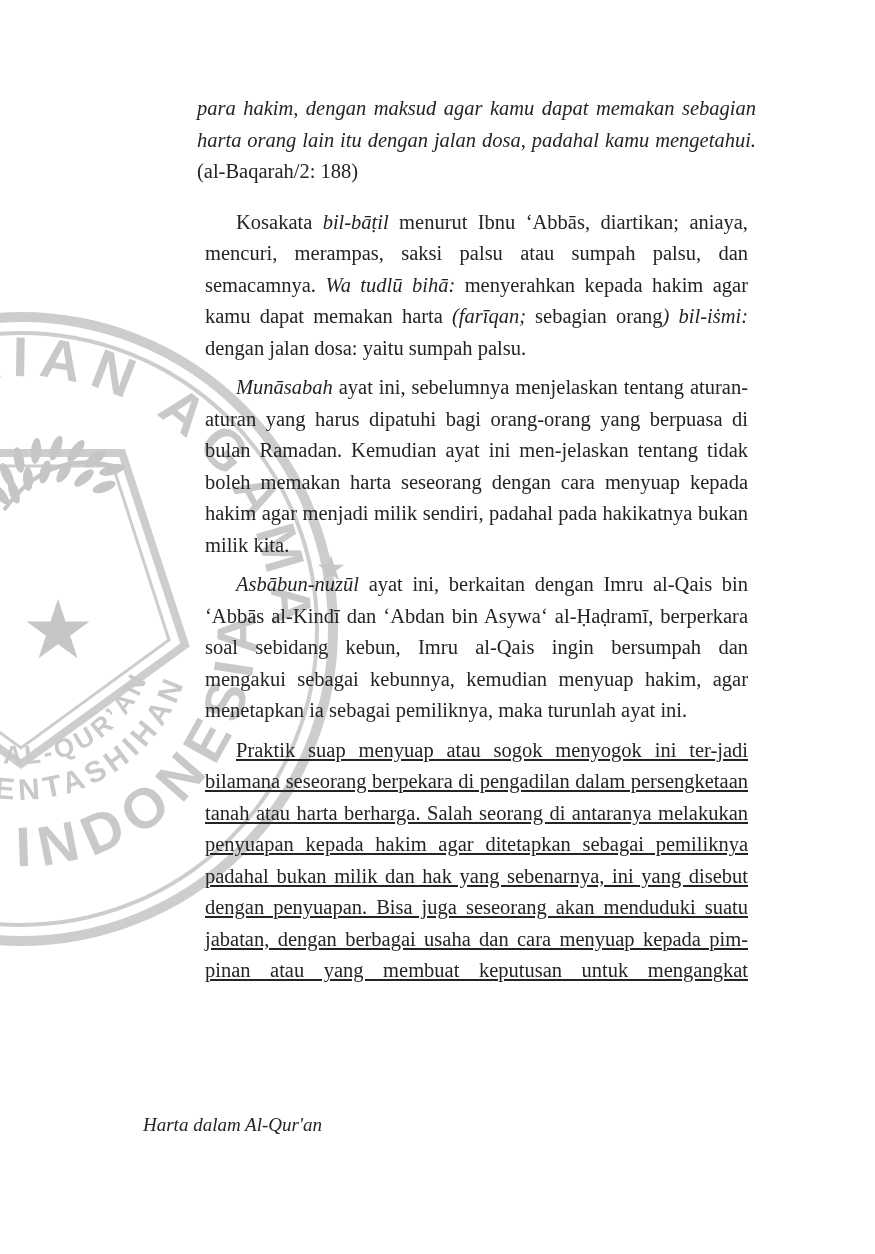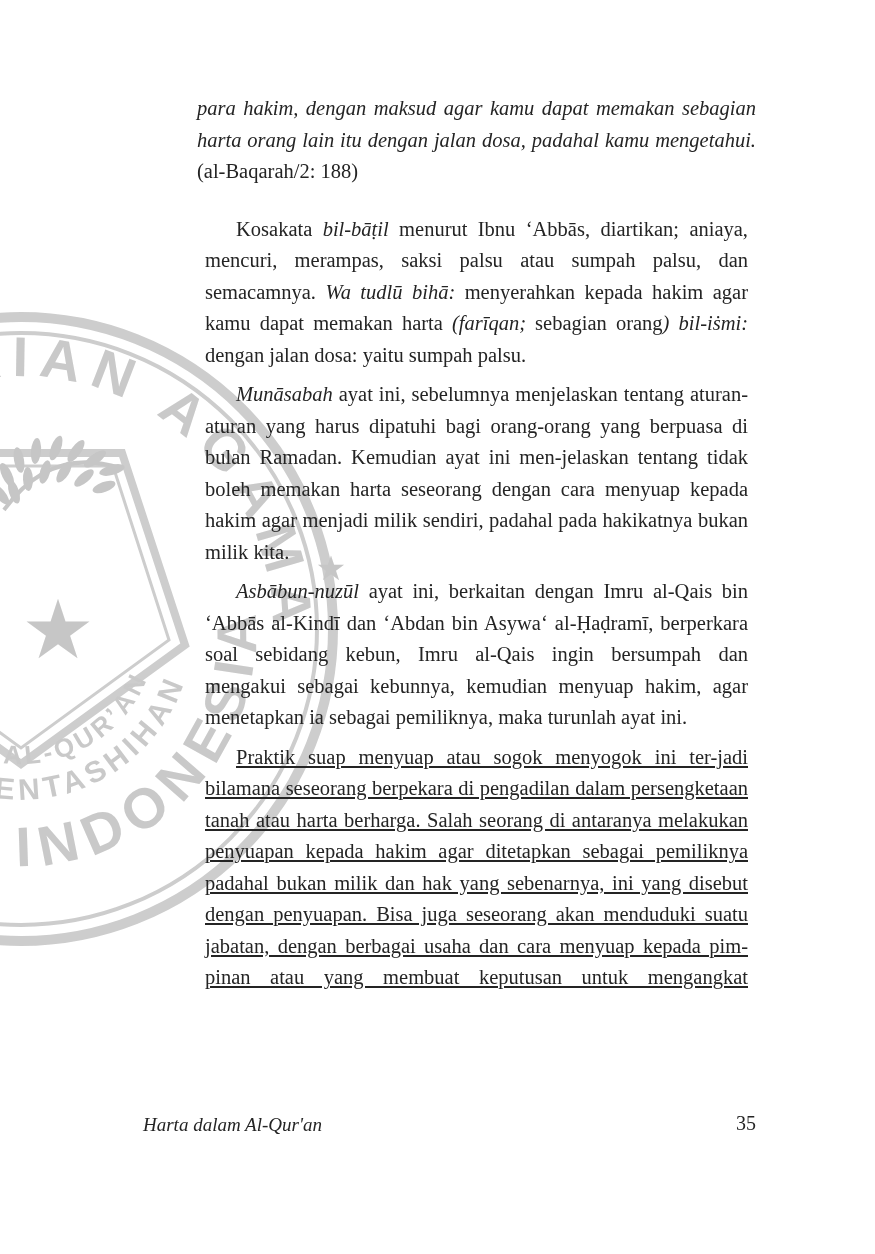--- a/index.html
+++ b/index.html
@@ -33,21 +33,21 @@
   .arc-top    { font-size:56px; letter-spacing:10px; }
   .arc-bottom { font-size:56px; letter-spacing:10px; }
   .arc-small  { font-size:30px; letter-spacing:5px; }
   .arc-small2 { font-size:26px; letter-spacing:4px; }
 
   .content {
     position:absolute; left:197px; top:93px; width:559px;
     font-size:20.5px; line-height:31.5px; text-align:justify;
     z-index:2;
   }
-  .quote { margin:0 0 26px 0; }
+  .quote { margin:0 0 19px 0; }
   .body-para { margin:8px; text-indent:31px; }
   .body-para.last { text-align-last: justify; text-decoration: underline; }
 
   .running-title {
     position:absolute; left:143px; top:1114px;
     font-style:italic; font-size:19px; z-index:2;
   }
   .page-number {
     position:absolute; left:197px; top:1112px; width:559px;
     text-align:right; font-size:20px; z-index:2;
@@ -112,15 +112,14 @@
     <p class="quote"><i>para hakim, dengan maksud agar kamu dapat memakan sebagian harta orang lain itu dengan jalan dosa, padahal kamu mengetahui.</i><span> (al-Baqarah/2: 188)</span></p>
     <div>
         <p class="body-para"><span>Kosakata </span><i>bil-bāṭil</i><span> menurut Ibnu ‘Abbās, diartikan; aniaya, mencuri, merampas, saksi palsu atau sumpah palsu, dan semacamnya. </span><i>Wa tudlū bihā:</i><span> menyerahkan kepada hakim agar kamu dapat memakan harta </span><i>(farīqan;</i><span> sebagian orang</span><i>) bil-iṡmi:</i><span> dengan jalan dosa: yaitu sumpah palsu.</span></p>
         <p class="body-para"><i>Munāsabah</i><span> ayat ini, sebelumnya menjelaskan tentang aturan-aturan yang harus dipatuhi bagi orang-orang yang berpuasa di bulan Ramadan. Kemudian ayat ini men-jelaskan tentang tidak boleh memakan harta seseorang dengan cara menyuap kepada hakim agar menjadi milik sendiri, padahal pada hakikatnya bukan milik kita.</span></p>
         <p class="body-para"><i>Asbābun-nuzūl</i><span> ayat ini, berkaitan dengan Imru al-Qais bin ‘Abbās al-Kindī dan ‘Abdan bin Asywa‘ al-Ḥaḍramī, berperkara soal sebidang kebun, Imru al-Qais ingin bersumpah dan mengakui sebagai kebunnya, kemudian menyuap hakim, agar menetapkan ia sebagai pemiliknya, maka turunlah ayat ini.</span></p>
         <p class="body-para last"><span>Praktik suap menyuap atau sogok menyogok ini ter-jadi bilamana seseorang berpekara di pengadilan dalam persengketaan tanah atau harta berharga. Salah seorang di antaranya melakukan penyuapan kepada hakim agar ditetapkan sebagai pemiliknya padahal bukan milik dan hak yang sebenarnya, ini yang disebut dengan penyuapan. Bisa juga seseorang akan menduduki suatu jabatan, dengan berbagai usaha dan cara menyuap kepada pim-pinan atau yang membuat keputusan untuk mengangkat</span></p>
       </div>
   </div>
 
   <span class="running-title">Harta dalam Al-Qur'an</span>
-  <span class="page-number">35</span>
 
 </div>
 
 </body></html>

